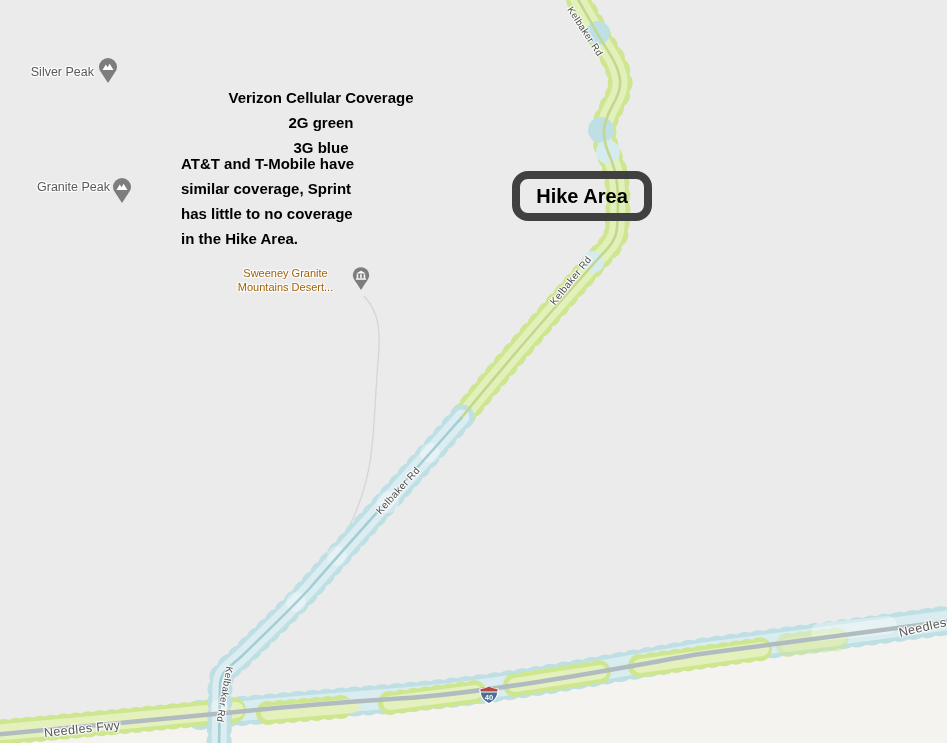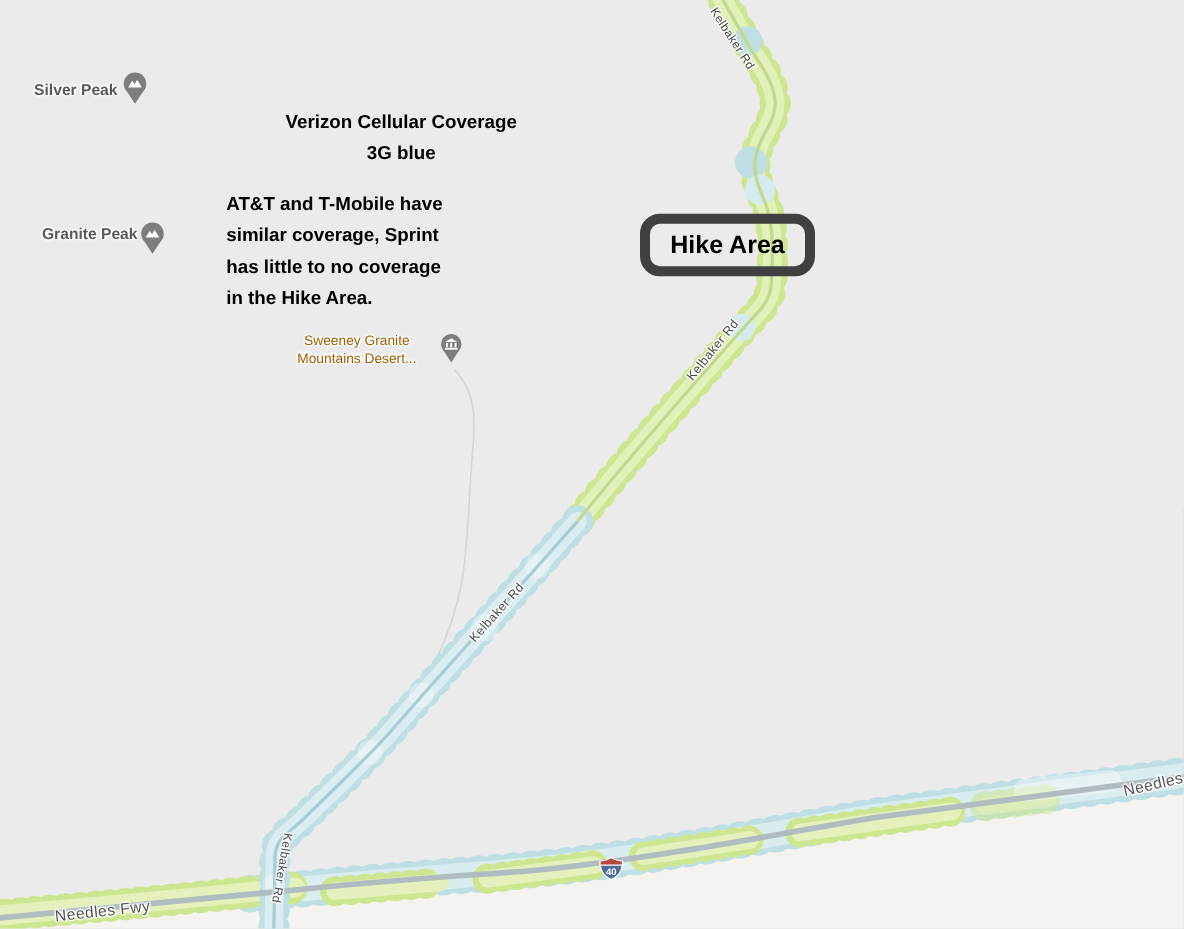--- a/index.html
+++ b/index.html
@@ -7,21 +7,21 @@
     position:relative; width:947px; height:743px;
     background:#ebebeb; overflow:hidden;
     font-family:"Liberation Sans", sans-serif;
   }
   .roads-svg { position:absolute; left:0; top:0; }
   .halo {
     text-shadow: -1px -1px 1px #fff, 1px -1px 1px #fff, -1px 1px 1px #fff,
                  1px 1px 1px #fff, 0 0 2px #fff, 0 0 3px #fff;
   }
   .poi-label {
-    position:absolute; color:#595959; font-size:12.5px; white-space:nowrap;font-weight:bold;
+    position:absolute; color:#595959; font-size:12.5px; white-space:nowrap;
   }
   .poi-label.right { text-align:right; }
   .poi-pin { position:absolute; width:22px; height:28px; }
   .sweeney {
     position:absolute; left:218px; top:266px; width:135px;
     color:#a16207; font-size:11px; line-height:14px; text-align:center;
   }
   .road-label {
     position:absolute; color:#4a4a4a; font-size:10px; letter-spacing:0.4px;
     white-space:nowrap; transform-origin:0 50%;
@@ -162,20 +162,21 @@
     <svg width="22" height="20" viewBox="0 0 26 23">
       <path d="M13,0.5 C9.5,2.8 5.5,3.9 1.6,3.7 C1.2,12.5 5.5,19.3 13,22.3 C20.5,19.3 24.8,12.5 24.4,3.7 C20.5,3.9 16.5,2.8 13,0.5 Z" fill="#ffffff"></path>
       <path d="M13,1.6 C10,3.4 6,4.5 2.9,4.6 C2.9,5.6 3,6.7 3.1,7.5 L22.9,7.5 C23,6.7 23.1,5.6 23.1,4.6 C20,4.5 16,3.4 13,1.6 Z" fill="#b5483e"></path>
       <path d="M3.3,8.6 L22.7,8.6 C22,14 18.8,18.4 13,20.9 C7.2,18.4 4,14 3.3,8.6 Z" fill="#4d6e96"></path>
       <text x="13" y="17.2" font-family="Liberation Sans, sans-serif" font-size="9" font-weight="bold" fill="#ffffff" text-anchor="middle">40</text>
     </svg>
   </div>
 
   <div class="anno anno-head">
     <div>Verizon Cellular Coverage</div>
+    <div>2G green</div>
     <div>3G blue</div>
   </div>
   <div class="anno anno-body">AT&amp;T and T-Mobile have
 similar coverage, Sprint
 has little to no coverage
 in the Hike Area.</div>
 
   <div class="hike-box">
     <span>Hike Area</span>
   </div>

